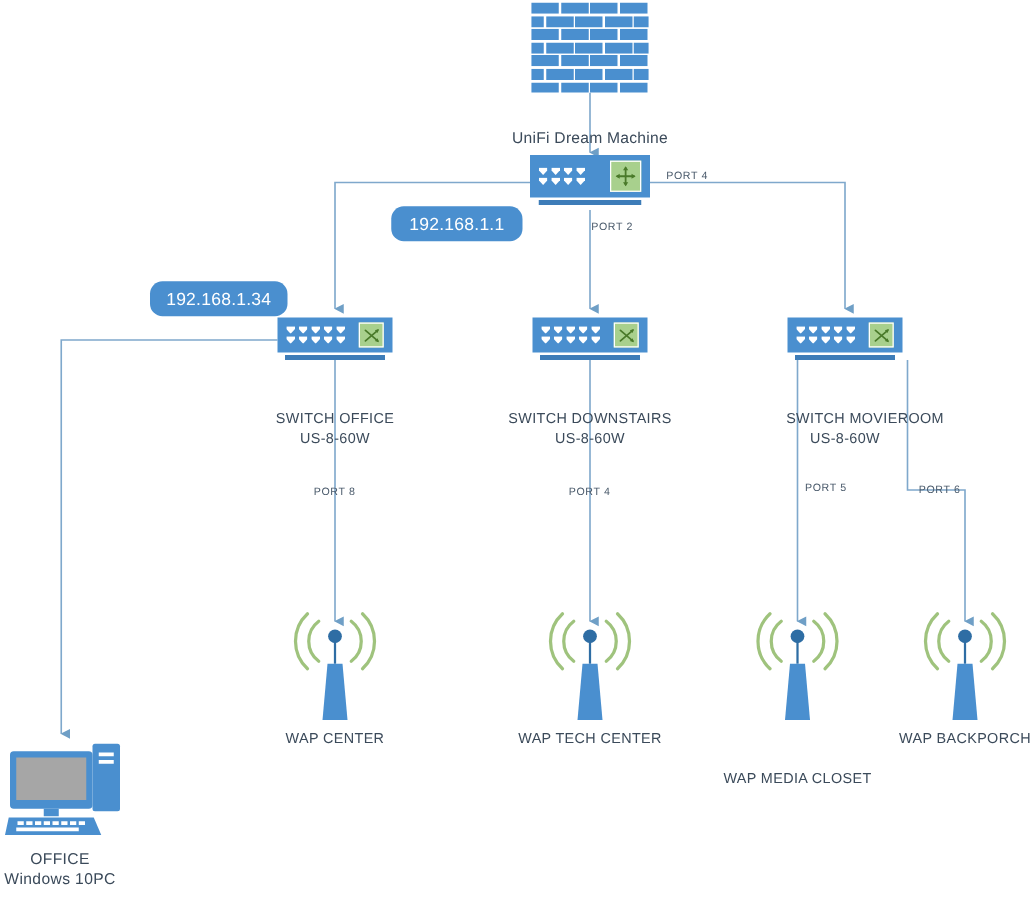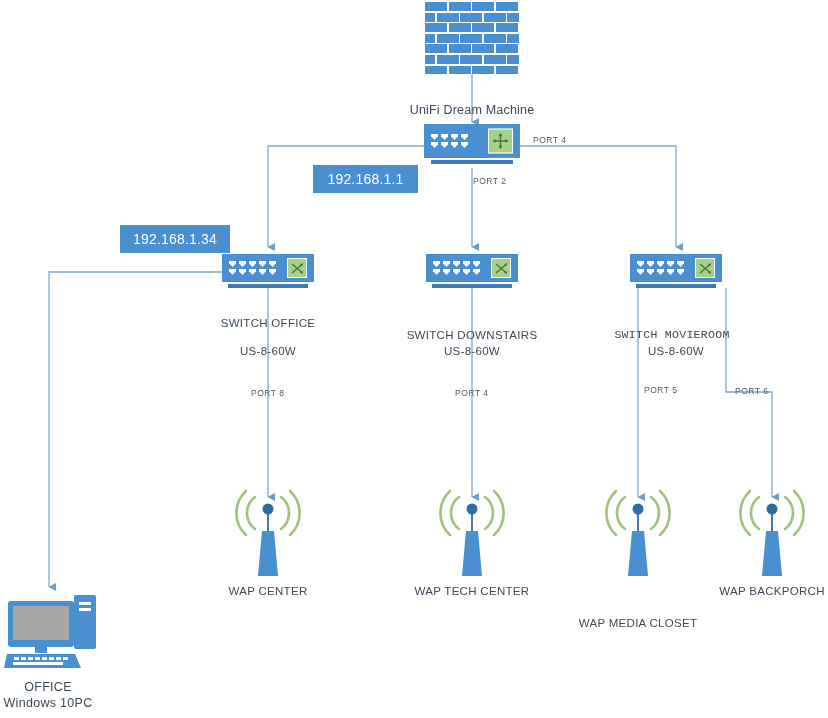--- a/index.html
+++ b/index.html
@@ -50,20 +50,21 @@
   
   .ipbox{
     position:absolute;
     background:#4a8fcf;
     color:#ffffff;
     font-size:14px;
     display:flex;
     align-items:center;
     justify-content:center;
     letter-spacing:.2px;
+    border-radius:10px;
   }
 
   
   .firewall{
     position:absolute;
     width:94px;height:72px;
     overflow:hidden;
     background:#ffffff;
   }
   .brick-row{
@@ -268,21 +269,21 @@
             <path d="M14,2.4 L12.9,5.7 L10.5,3.4 Z"></path>
           </g>
         </svg>
       </div>
     </div>
     <div class="shelf" style="width:80px;"></div>
   </div>
 
   <div class="ipbox" style="left:120px;top:225px;width:110px;height:28px;">192.168.1.34</div>
 
-  <div class="label" style="left:178px;top:315px;width:180px;">SWITCH OFFICE</div>
+  <div class="label" style="left:178px;top:327px;width:180px;">SWITCH OFFICE</div>
   <div class="label" style="left:178px;top:343px;width:180px;">US-8-60W</div>
   <div class="port-label" style="left:251px;top:388px;">PORT 8</div>
 
   <div class="netdev" style="left:426px;top:254px;">
     <div class="body" style="width:92px;height:28px;">
       <div class="ports">
         <div class="pt"></div>
           <div class="pt"></div>
         <div class="pt"></div>
           <div class="pt"></div>
@@ -336,21 +337,21 @@
           <g fill="#4a7a2a">
             <path d="M14,13.6 L10.5,12.6 L12.9,10.3 Z"></path>
             <path d="M14,2.4 L12.9,5.7 L10.5,3.4 Z"></path>
           </g>
         </svg>
       </div>
     </div>
     <div class="shelf" style="width:80px;"></div>
   </div>
 
-  <div class="label" style="left:582px;top:327px;width:180px;font-family:Liberation Mono, monospace;">SWITCH MOVIEROOM</div>
+  <div class="label" style="left:602px;top:327px;width:180px;">SWITCH MOVIEROOM</div>
   <div class="label" style="left:586px;top:343px;width:180px;">US-8-60W</div>
   <div class="port-label" style="left:644px;top:385px;">PORT 5</div>
   <div class="port-label" style="left:735px;top:386px;">PORT 6</div>
 
   <div class="wap" style="left:220px;top:480px;">
     <svg width="96" height="96" viewBox="0 0 96 96">
       <g stroke="#9fc37d" stroke-width="2.6" fill="none" stroke-linecap="round">
         <path d="M35,17 A20,20 0 0 0 35,49"></path>
         <path d="M26,11 A30,30 0 0 0 26,55"></path>
         <path d="M61,17 A20,20 0 0 1 61,49"></path>

